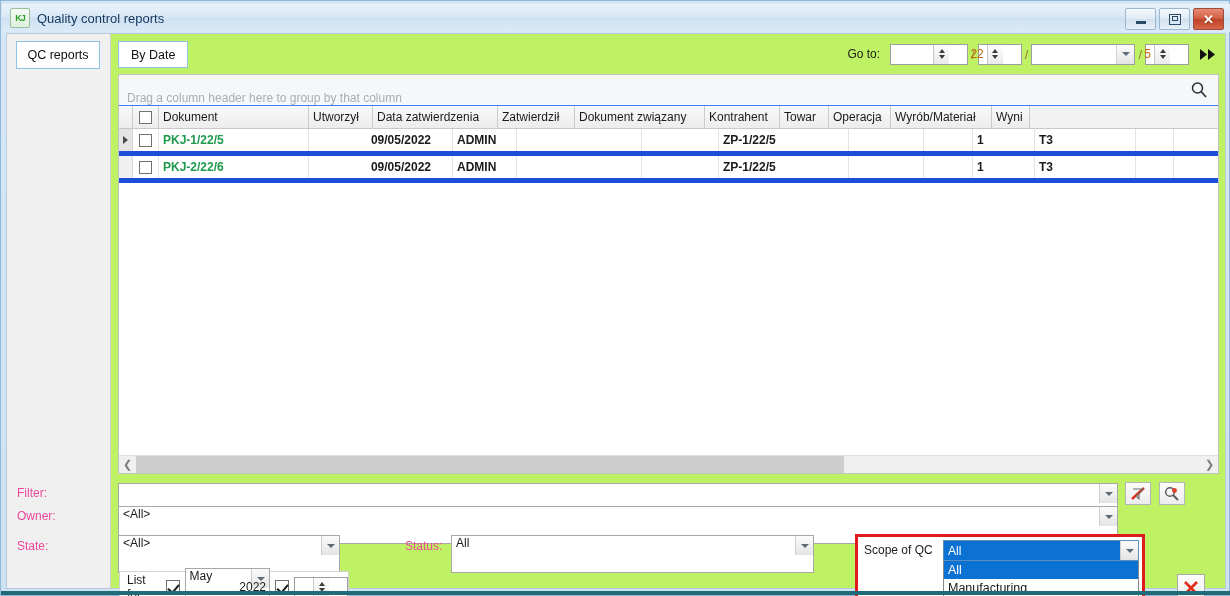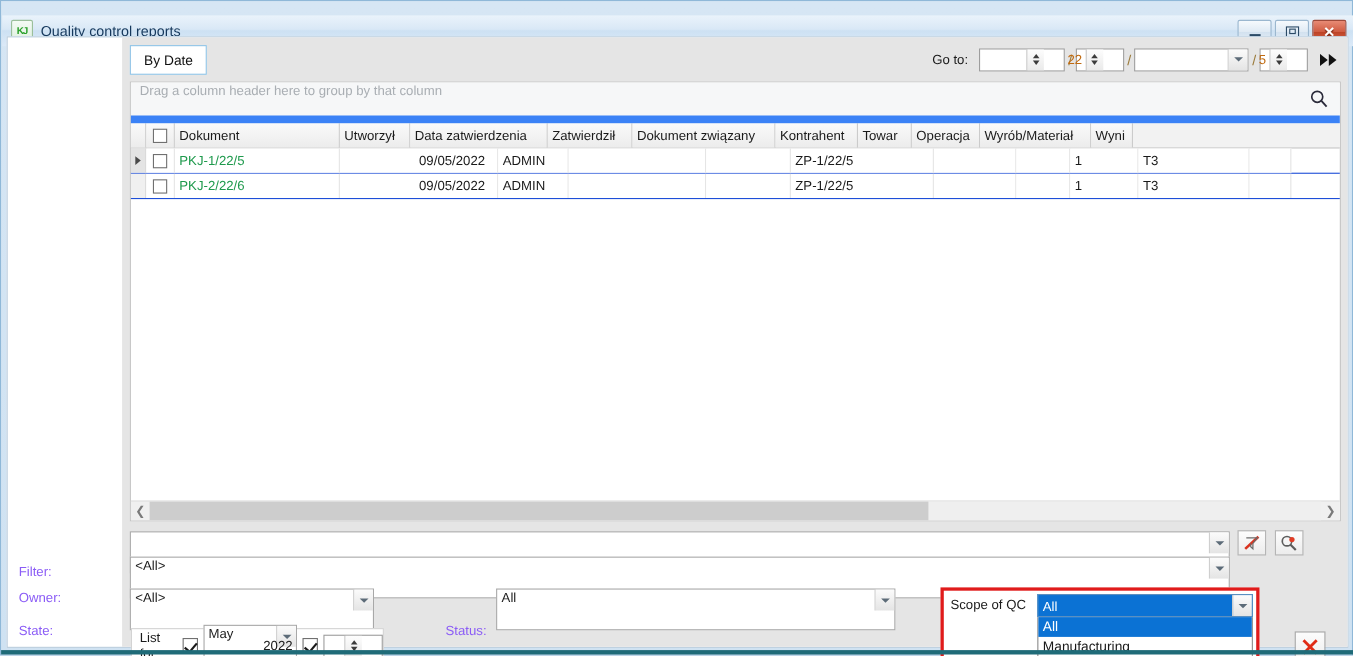--- a/index.html
+++ b/index.html
@@ -12,21 +12,21 @@
     -webkit-font-smoothing:antialiased;
   }
   .window{
     position:absolute;left:0;top:0;width:1230px;height:596px;
     background:linear-gradient(#d6e6f4,#cfe2f2);
     border:1px solid #8fb8d8;
     box-sizing:border-box;
   }
   
   .titlebar{
-    position:absolute;left:1px;top:13px;width:1228px;height:28px;
+    position:absolute;left:1px;top:3px;width:1228px;height:28px;
     background:linear-gradient(#eaf3fb,#d9e8f6 45%,#cde1f3 50%,#dceaf8);
     display:flex;align-items:center;
   }
   .app-icon{
     width:18px;height:18px;margin-left:8px;margin-right:7px;
     border:1px solid #9bbf9b;border-radius:2px;
     background:linear-gradient(#f4fbf4,#dff0df);
     position:relative;flex:none;
   }
   .app-icon:after{
@@ -60,21 +60,21 @@
     position:absolute;left:0;top:0;width:104px;height:554px;
     background:#f0f0f0;border-right:1px solid #cfcfcf;box-sizing:border-box;
   }
   .vtab{
     position:absolute;left:9px;top:7px;width:84px;height:28px;
     background:#ffffff;border:1px solid #8ec3e6;box-sizing:border-box;
     display:flex;align-items:center;justify-content:center;
     font-size:12.5px;color:#101010;
   }
   
-  .rightpane{position:absolute;left:104px;top:0;right:0;bottom:0;background:#e5e5e5;}
+  .rightpane{position:absolute;left:104px;top:0;right:0;bottom:0;background:#bef264;}
   .tabstrip{position:absolute;left:0;top:0;width:1116px;height:36px;}
   .htab{
     position:absolute;left:7px;top:7px;height:27px;padding:0 12px;
     background:#fff;border:1px solid #8ec3e6;box-sizing:border-box;
     display:flex;align-items:center;font-size:12.5px;color:#101010;
   }
   .goto{
     position:absolute;right:6px;top:8px;height:24px;
     display:flex;align-items:center;gap:0;
   }
@@ -107,22 +107,22 @@
   .ff{
     width:22px;height:21px;display:flex;align-items:center;justify-content:center;
     margin-left:8px;color:#111;font-size:11px;letter-spacing:-2px;
   }
   
   .gridwrap{
     position:absolute;left:7px;top:40px;width:1101px;height:400px;
     border:1px solid #c3c3c3;background:#fff;box-sizing:border-box;
   }
   .groupbar{
-    height:30px;background:#f6f7f8;border-bottom:7px solid #3b82f6;
-    display:flex;align-items:flex-start;position:relative;
+    height:30px;background:#f6f7f8;border-bottom:1px solid #3b82f6;
+    display:flex;align-items:flex-end;position:relative;
   }
   .groupbar-text{font-size:12px;color:#a9aeb3;margin-left:8px;}
   .search-ico{
     position:absolute;right:7px;top:3px;width:24px;height:24px;
     display:flex;align-items:center;justify-content:center;
   }
   .hdrrow{
     height:22px;display:flex;background:#f2f2f2;
     border-bottom:1px solid #c8c8c8;font-size:12px;color:#1a1a1a;
   }
@@ -130,41 +130,42 @@
     border-right:1px solid #cbcbcb;box-sizing:border-box;
     display:flex;align-items:center;padding-left:4px;
     background:linear-gradient(#fafafa,#ececec);
     overflow:hidden;white-space:nowrap;flex:none;
   }
   .hc.ind{width:14px;padding:0;}
   .hc.chk{width:26px;justify-content:center;padding:0;}
   .chkbox{width:13px;height:13px;border:1px solid #707070;background:#fff;box-sizing:border-box;}
   .row{
     height:22px;display:flex;font-size:12px;color:#1a1a1a;
-    border-bottom:1px solid #1d4ed8;
+    border-bottom:5px solid #1d4ed8;
+    font-weight:bold;
   }
   .rc{
     border-right:1px solid #e3e3e3;box-sizing:border-box;
     display:flex;align-items:center;padding-left:4px;
     overflow:hidden;white-space:nowrap;flex:none;background:#fff;
   }
   .rc.ind{width:14px;padding:0;justify-content:center;background:#f0f0f0;border-right:1px solid #d8d8d8;}
   .rc.ind.cur{background:#e4e4e4;}
   .rc.chk{width:26px;justify-content:center;padding:0;background:#fff;}
-  .rc.num{justify-content:flex-end;padding-right:11px;}
+  .rc.num{justify-content:flex-end;padding-right:21px;}
   .rc.doc{color:#1f9a4d;}
   .cur-arrow{width:0;height:0;border-top:4px solid transparent;border-bottom:4px solid transparent;border-left:5px solid #4a4a4a;}
   .hscroll{
     position:absolute;left:0;bottom:0;width:100%;height:17px;
     background:#f0f0f0;border-top:1px solid #e0e0e0;display:flex;align-items:center;
   }
   .hs-arr{width:17px;height:17px;display:flex;align-items:center;justify-content:center;color:#7a7a7a;font-size:11px;flex:none;}
   .hs-track{flex:1;height:17px;background:#efefef;position:relative;}
   .hs-thumb{position:absolute;left:0;top:0;height:17px;width:66.5%;background:#cdcdcd;}
-  .flabel{position:absolute;font-size:12px;color:#8b5cf6;margin-top:27px;}
+  .flabel{position:absolute;font-size:12px;color:#ec4899;}
   .combo{
     border:1px solid #a8a8a8;background:#fff;box-sizing:border-box;
     height:38px;display:flex;align-items:flex-start;font-size:12px;color:#1a1a1a;
   }
   .combo .txt{flex:1;padding-left:4px;overflow:hidden;white-space:nowrap;}
   .iconbtn{
     width:26px;height:23px;border:1px solid #b5b5b5;box-sizing:border-box;
     background:linear-gradient(#fdfdfd,#ececec);
     display:flex;align-items:center;justify-content:center;
   }
@@ -221,20 +222,25 @@
           </div>
         </div>
       <div class="wb close">
           <span class="glyph-close">✕</span>
         </div>
     </div>
   </div>
 
   <div class="client">
 
+    <div class="leftpane">
+      <div class="vtab">
+        <span>QC reports</span>
+      </div>
+    </div>
 
     <div class="rightpane">
 
       <div class="tabstrip">
         <div class="htab">
           <span>By Date</span>
         </div>
       </div>
 
       <div class="goto">

